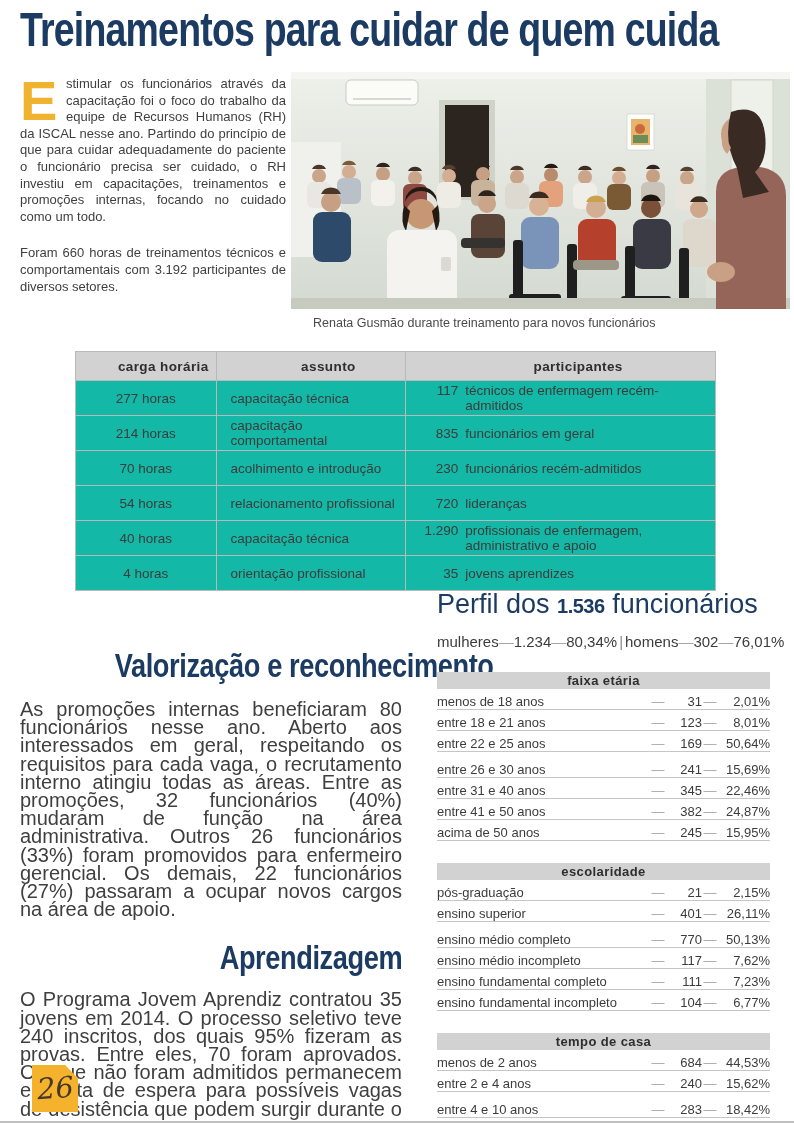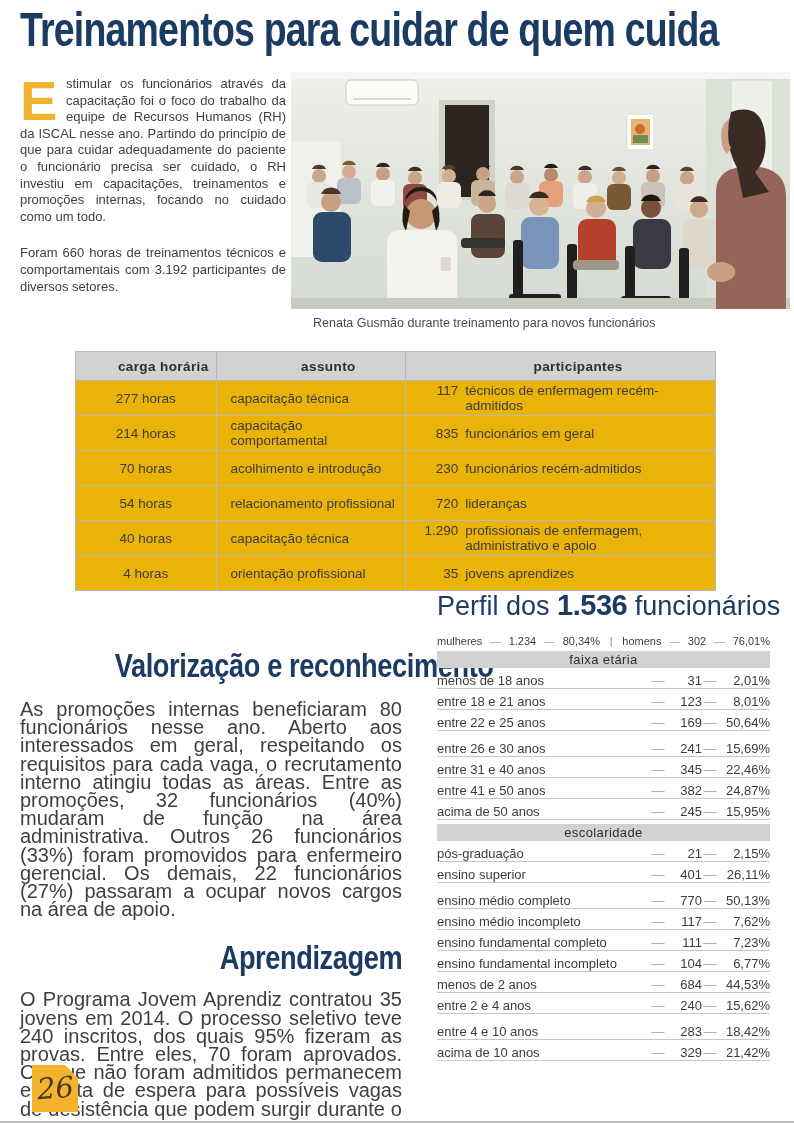--- a/index.html
+++ b/index.html
@@ -18,21 +18,21 @@
   .intro{position:absolute; left:20px; top:76px; width:266px; text-align:justify; font-size:13px; line-height:16.6px; color:#3f3f3f;}
   .dropcap{float:left; color:#f0b32f; font-size:56px; line-height:44px; font-weight:700; width:40px; margin:3px 6px 0 0; font-family:"Liberation Sans",sans-serif;}
   .intro p{margin:0;}
   .intro p + p{margin-top:20px;}
   
   .photo{position:absolute; left:291px; top:72px; width:499px; height:237px; overflow:hidden; background:#dfe3db;}
   .photo svg{display:block;}
   .caption{position:absolute; left:313px; top:316px; font-size:12.5px; color:#4a4a4a;text-align:center;}
   
   .ttable{position:absolute; left:75px; top:351px; width:641px; border-collapse:collapse; font-size:13.5px; color:#3c3c3c;}
-  .ttable th,.ttable td{border:1px solid #b9b9b9; background:#eab308;}
+  .ttable th,.ttable td{border:1px solid #b9b9b9; background:#14b8a6;}
   .ttable th{background:#d2d2d2; font-weight:700; color:#2e2e2e; height:26px; letter-spacing:0.4px; font-size:13.5px;padding-left:36px;}
   .ttable td{height:30px; padding:2px 8px;}
   .ttable td.c-hours{width:126px; text-align:center;}
   .ttable td.c-subject{width:170px; padding-left:14px;}
   .ttable td.c-part{width:300px;}
   .pwrap{display:flex; align-items:flex-start;}
   .pnum{width:44px; text-align:right; margin-right:7px; flex:none;}
   .pdesc{flex:1;}
   
   .leftcol{position:absolute; left:20px; top:648px; width:382px;}
@@ -41,25 +41,25 @@
     display:inline-block; color:#1c3b63; font-size:34px; font-weight:700; line-height:1;
     transform:scaleX(0.8); transform-origin:right center; letter-spacing:-0.5px; white-space:nowrap;
   }
   .leftcol .body{ text-align:justify; font-size:20px; line-height:18.2px; color:#3f3f3f; margin:0;}
   .body-valorizacao{margin-top:18px !important;}
   .h2wrap-aprendizagem{margin-top:22px;}
   .body-aprendizagem{margin-top:16px !important;}
   
   .profile{position:absolute; left:437px; top:590px; width:333px;}
   .ptitle{margin:0; color:#1c3b63; font-weight:400; font-size:27px; line-height:1.1; white-space:nowrap;}
-  .ptitle .pnum-big{font-weight:700; font-size:29px; letter-spacing:-0.5px;}
-  .gender{display:flex; align-items:center; margin-top:13px; font-size:11px; color:#3c3c3c; justify-content:space-between;}
+  .ptitle .pnum-big{font-weight:700; font-size:20px; letter-spacing:-0.5px;}
+  .gender{display:flex; align-items:center; margin-top:13px; font-size:15px; color:#3c3c3c; justify-content:space-between;}
   .gender .dash{color:#a6a6a6;}
   .gender .sep{color:#8a8a8a; padding:0 2px;}
-  .secbar{margin-top:4px; background:#d2d2d2; height:17px; line-height:17px; text-align:center; font-weight:400; font-size:13px; color:#2e2e2e; letter-spacing:0.4px;}
+  .secbar{margin-top:22px; background:#d2d2d2; height:17px; line-height:17px; text-align:center; font-weight:700; font-size:13px; color:#2e2e2e; letter-spacing:0.4px;}
   .srow{display:flex; align-items:flex-end; height:20px; border-bottom:1px solid #c6c6c6; font-size:13px; color:#3c3c3c;}
   .srow.gap{margin-bottom:5px;}
   .slabel{flex:1; text-align:left;}
   .sdash{color:#a6a6a6; width:16px; text-align:center; flex:none;}
   .snum{width:36px; text-align:right; flex:none;}
   .spct{width:52px; text-align:right; flex:none;}
   
   .pagebox{
     position:absolute; left:32px; top:1065px; width:46px; height:47px; background:#f5b22c;
     clip-path:polygon(0 0, 72% 0, 100% 28%, 100% 100%, 0 100%);
@@ -420,20 +420,21 @@
         <span class="spct">7,23%</span>
       </div>
     <div class="srow">
         <span class="slabel">ensino fundamental incompleto</span>
         <span class="sdash">—</span>
         <span class="snum">104</span>
         <span class="sdash">—</span>
         <span class="spct">6,77%</span>
       </div>
 
+    <div class="secbar">tempo de casa</div>
     <div class="srow">
         <span class="slabel">menos de 2 anos</span>
         <span class="sdash">—</span>
         <span class="snum">684</span>
         <span class="sdash">—</span>
         <span class="spct">44,53%</span>
       </div>
     <div class="srow gap">
         <span class="slabel">entre 2 e 4 anos</span>
         <span class="sdash">—</span>

